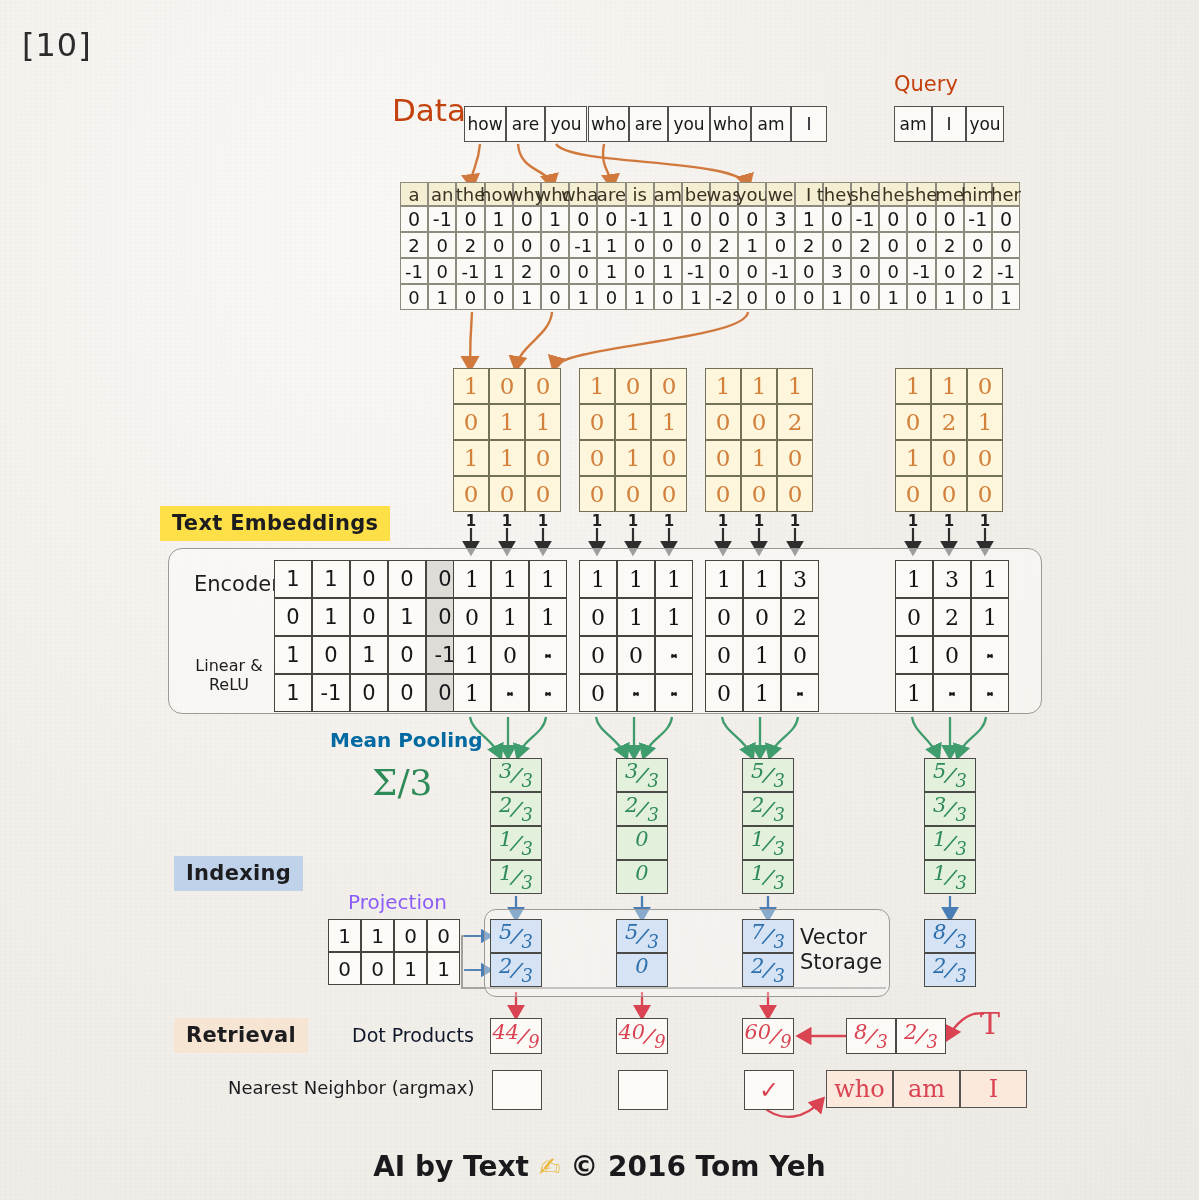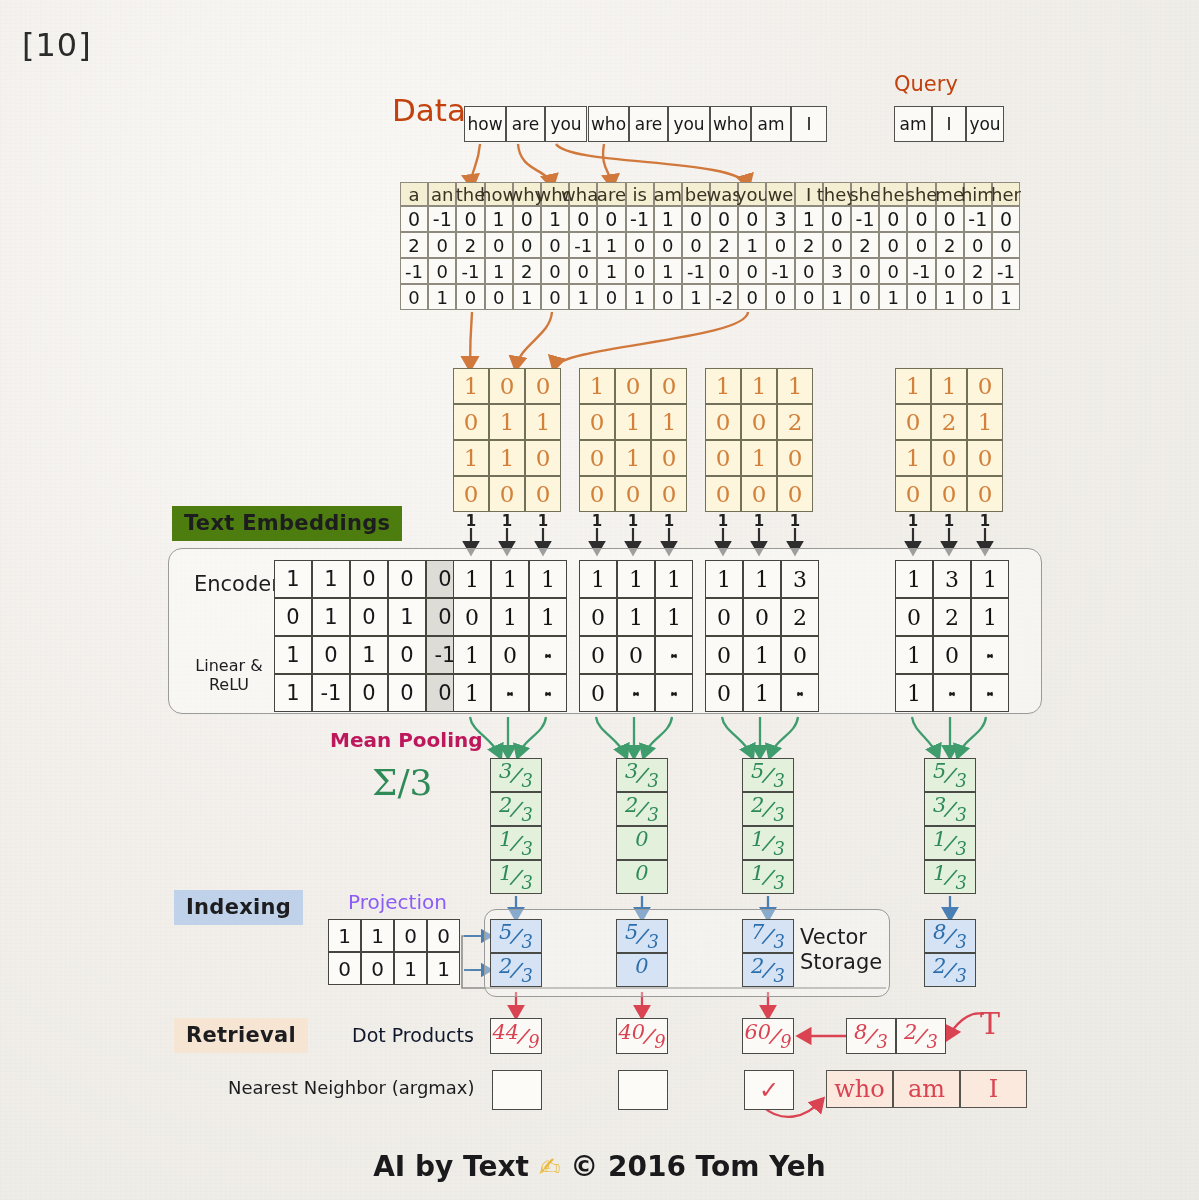--- a/index.html
+++ b/index.html
@@ -35,25 +35,25 @@
   }
   .lbl{font-size:19px;color:#c2410c;}
   .lbl-data{left:392px;top:92px;font-size:31px;}
   .lbl-query{left:894px;top:72px;font-size:21px;}
 
   .tag{
     font-size:21px;font-weight:bold;color:#1d1d20;
     padding:5px 12px 6px 12px;letter-spacing:.3px;white-space:nowrap;
   }
   .tag-word{left:170px;top:172px;background:#f7f0ce;}
-  .tag-text{left:172px;top:506px;background:#4d7c0f;}
-  .tag-index{left:174px;top:890px;background:#bfd2ea;}
+  .tag-text{left:160px;top:506px;background:#fde047;}
+  .tag-index{left:174px;top:856px;background:#bfd2ea;}
   .tag-retr{left:174px;top:1018px;background:#f7e5d4;}
 
-  .lbl-mean{left:330px;top:728px;font-size:20px;font-weight:bold;color:#be185d;}
+  .lbl-mean{left:330px;top:728px;font-size:20px;font-weight:bold;color:#0369a1;}
   .lbl-sigma{left:372px;top:762px;font-size:36px;color:#2e8b57;font-family:"DejaVu Serif",serif;}
   .lbl-proj{left:348px;top:890px;font-size:20px;color:#8b5cf6;}
   .lbl-dot{left:352px;top:1024px;font-size:19px;color:#0f172a;}
   .lbl-nn{left:228px;top:1077px;font-size:18px;color:#1d1d20;}
   .lbl-vs{left:800px;top:925px;font-size:21px;color:#1d1d20;line-height:1.18;text-align:left;}
   .lbl-enc{left:194px;top:572px;font-size:21px;color:#1d1d20;}
   .lbl-lin{left:186px;top:656px;font-size:16px;color:#1d1d20;text-align:center;line-height:1.2;width:86px;}
 
   .footer{
     left:0;top:1150px;width:1199px;text-align:center;

